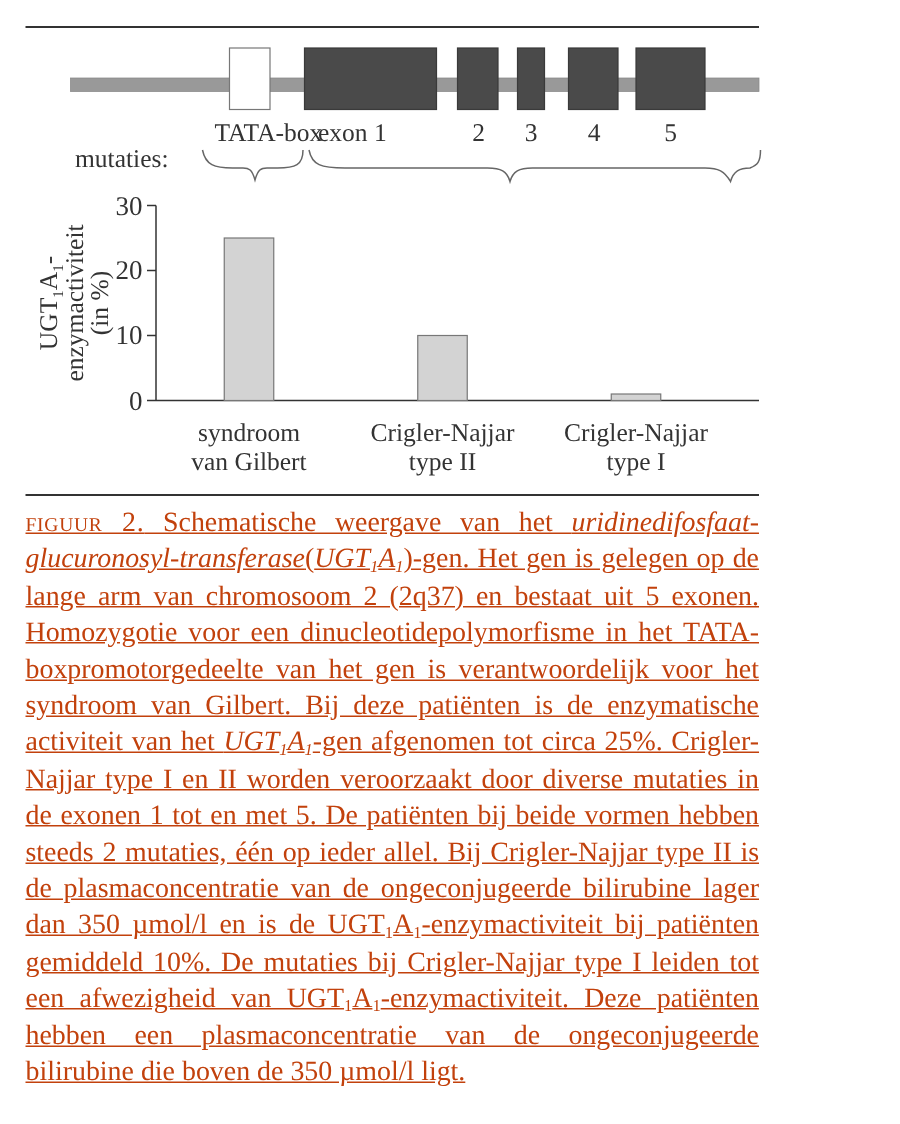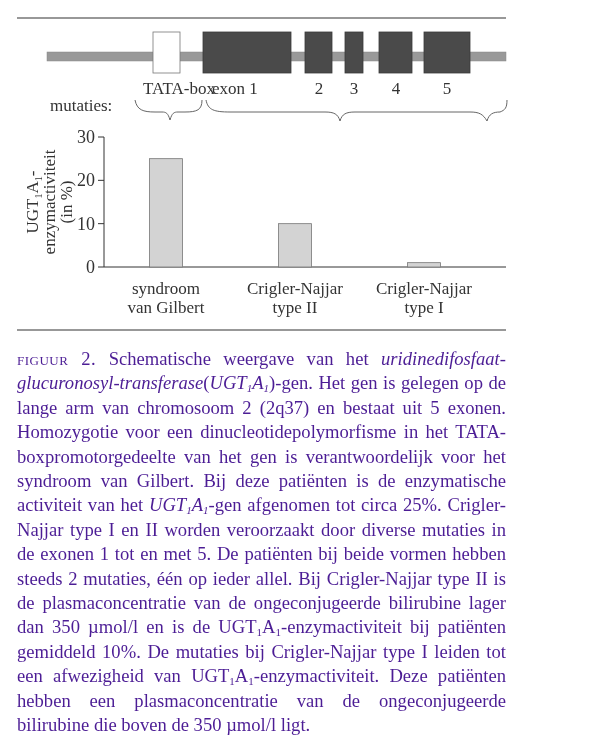--- a/index.html
+++ b/index.html
@@ -1,21 +1,21 @@
 <!DOCTYPE html>
 <html><head>
 <meta charset="utf-8">
 <style>
   html, body { margin:0; padding:0; background:#fff; }
   body { width:600px; height:749px; position:relative; overflow:hidden;
          font-family:"Liberation Serif","DejaVu Serif",serif; color:#222; }
   svg { position:absolute; left:0; top:0; }
   .lbl { font-family:"Liberation Serif","DejaVu Serif",serif; fill:#333; }
-  .caption { position:absolute; left:17px; top:347px; width:489px;
-             font-size:18.6px; line-height:24.4px; text-align:justify; color:#4c1d95; }
+  .caption { position:absolute; left:17px; top:337px; width:489px;
+             font-size:18.6px; line-height:24.4px; text-align:justify; color:#c2410c;text-decoration:underline; }
   .caption .fig { font-variant:small-caps; letter-spacing:0.5px; }
   .caption i { font-style:italic; }
   .caption sub { font-size:11px; vertical-align:-3px; line-height:0; }
 </style>
 </head>
 <body>
 
 <svg width="600" height="335">
 
   <line x1="17" y1="18" x2="506" y2="18" stroke="#333" stroke-width="1.2"></line>

